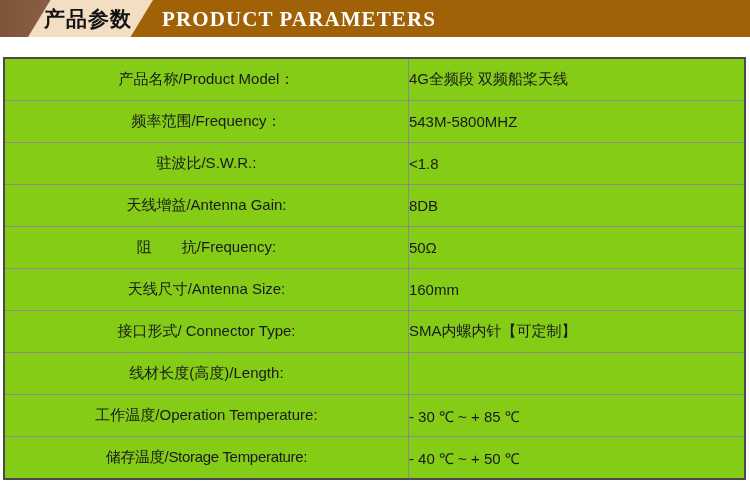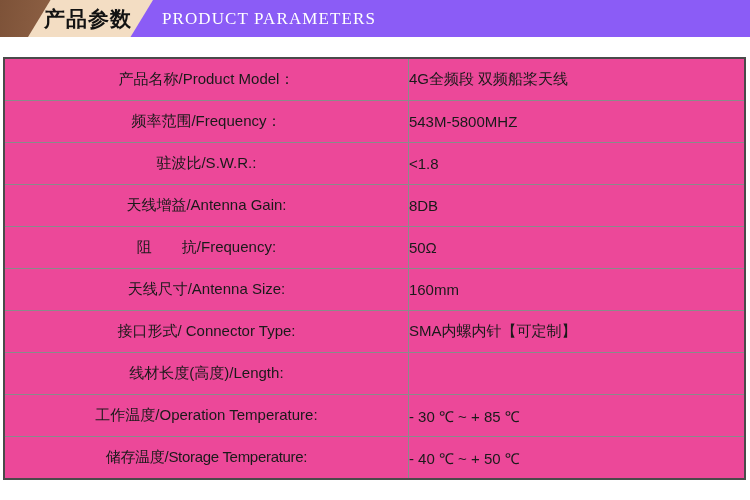--- a/index.html
+++ b/index.html
@@ -12,21 +12,21 @@
     background: #ffffff;
     font-family: "Liberation Sans", sans-serif;
     overflow: hidden;
   }
 
   
   .banner {
     position: relative;
     width: 750px;
     height: 37px;
-    background: #8b5cf6;
+    background: #a16207;
     overflow: hidden;
   }
   .banner-dark {
     position: absolute;
     left: 0;
     top: 0;
     width: 120px;
     height: 37px;
     background: linear-gradient(100deg, #7d5238 0%, #8d6044 45%, #a0714f 100%);
     clip-path: polygon(0 0, 100% 0, 62% 100%, 0 100%);
@@ -52,22 +52,22 @@
     letter-spacing: 1px;
     white-space: nowrap;
   }
   .banner-en {
     position: absolute;
     left: 162px;
     top: 0;
     height: 37px;
     line-height: 38px;
     font-family: "Liberation Serif", serif;
-    font-size: 17px;
-    font-weight: normal;
+    font-size: 21px;
+    font-weight: bold;
     color: #ffffff;
     letter-spacing: 1.1px;
     white-space: nowrap;
   }
 
   
   .table-wrap {
     position: absolute;
     left: 3px;
     top: 57px;
@@ -75,21 +75,21 @@
   }
   table.spec {
     border-collapse: collapse;
     width: 743px;
     table-layout: fixed;
   }
   table.spec td {
     height: 41px;
     padding: 0;
     border: 1px solid #8a8a8a;
-    background: #ec4899;
+    background: #84cc16;
     color: #1a1a1a;
     font-size: 15px;
     vertical-align: middle;
   }
   td.lbl {
     width: 371px;
     text-align: center;
     padding-bottom: 2px;
   }
   td.val {

